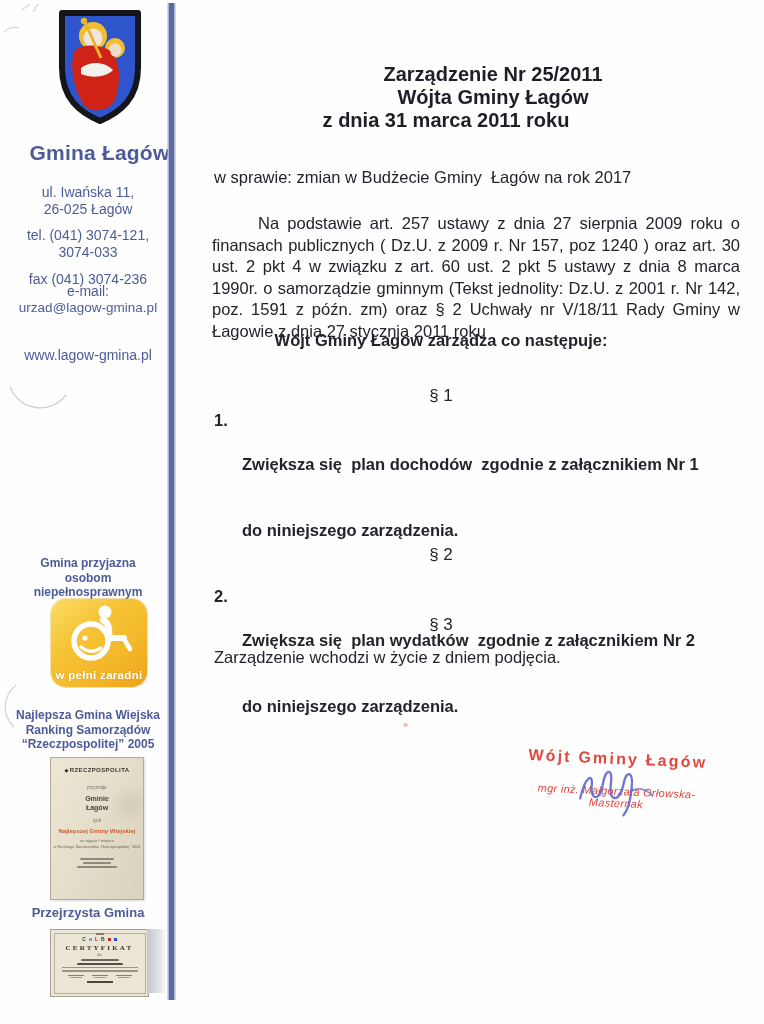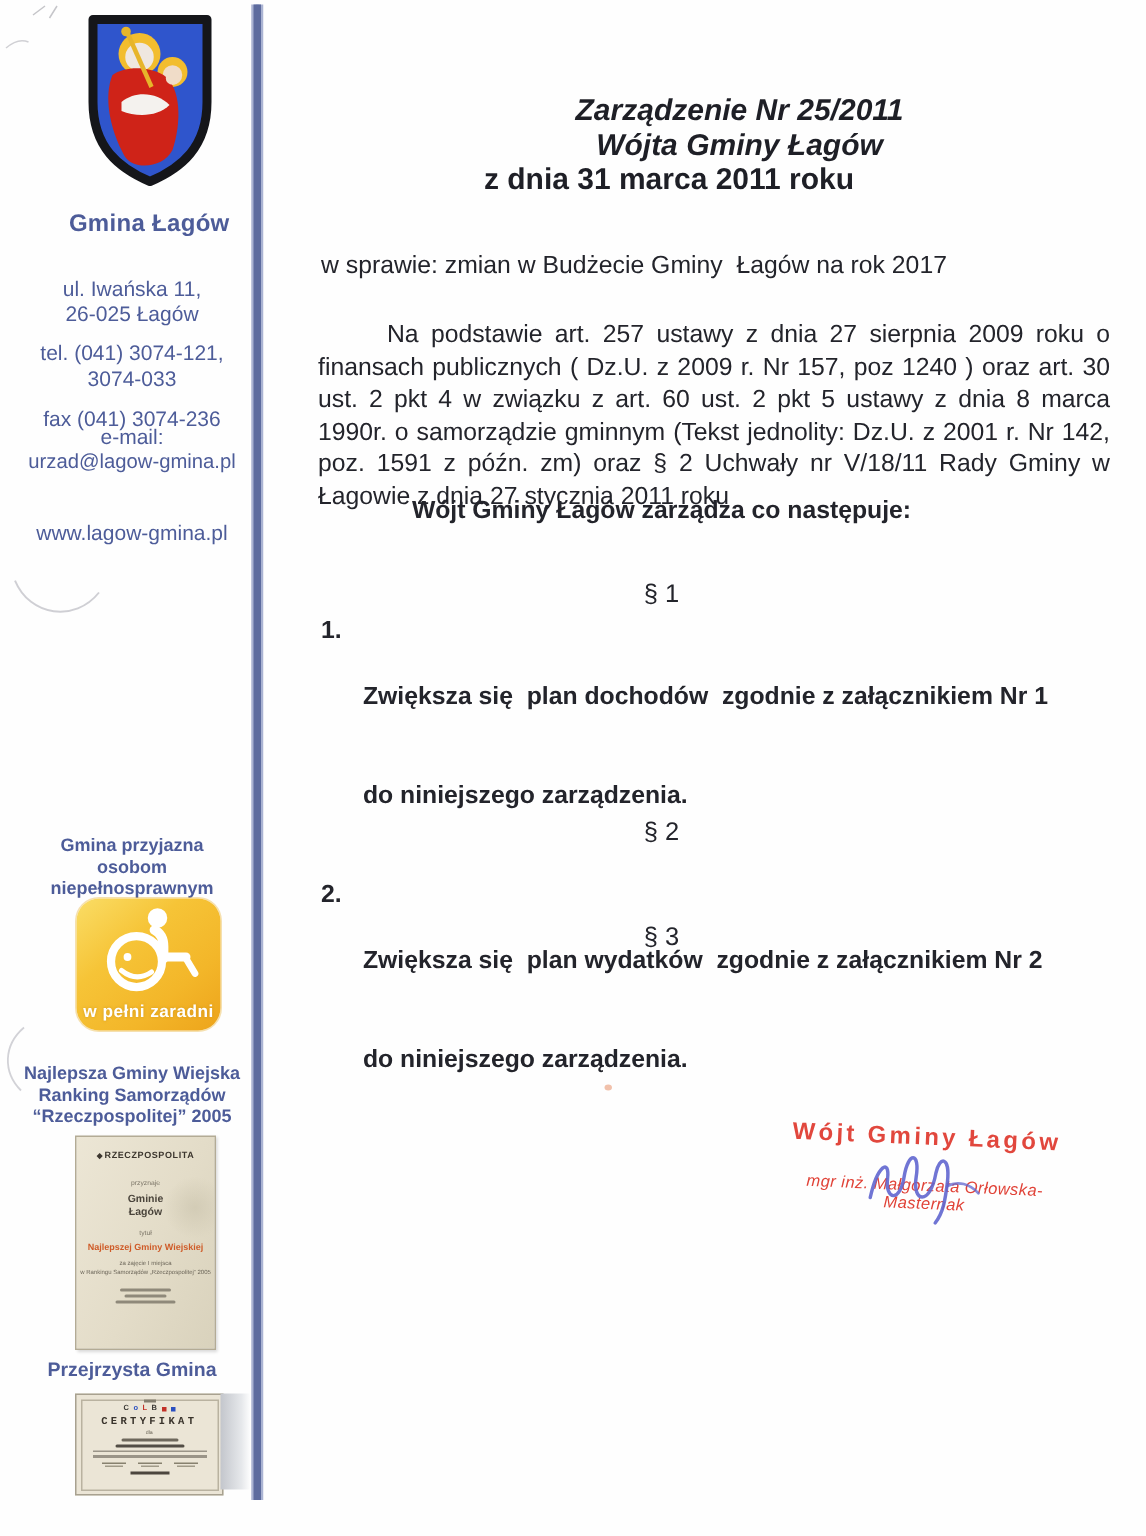--- a/index.html
+++ b/index.html
@@ -12,21 +12,21 @@
   }
   html,body{margin:0;padding:0;background:#888;}
   .page{
     position:relative;width:764px;height:1024px;margin:0 auto;
     background:#fefefe;overflow:hidden;
     font-family:"Liberation Sans", sans-serif;color:var(--body-text);
   }
   
   .sidebar{position:absolute;left:0;top:0;width:176px;height:1024px;text-align:center;color:var(--sidebar-text);}
   .arms{position:absolute;left:55px;top:8px;width:90px;height:118px;}
-  .org-name{position:absolute;left:0;top:141px;width:199px;font-size:16px;font-weight:bold;letter-spacing:.2px;}
+  .org-name{position:absolute;left:0;top:141px;width:199px;font-size:21px;font-weight:bold;letter-spacing:.2px;}
   .side-block{position:absolute;left:2px;width:172px;font-size:14px;line-height:16.5px;}
   .blk-addr{top:184px;} .blk-tel{top:227px;} .blk-fax{top:271px;}
   .blk-email{top:283px;} .blk-www{top:347px;}
   .blk-email .val{font-size:13.5px;}
   .friendly{position:absolute;left:2px;top:556px;width:172px;font-size:12px;font-weight:bold;line-height:14.5px;}
   .badge{
     position:absolute;left:51px;top:599px;width:96px;height:88px;border-radius:15px;
     background:linear-gradient(140deg,#fadd66 0%,#f6c437 35%,var(--badge-yellow) 70%,#eda41b 100%);
     box-shadow:0 0 0 1px rgba(230,170,30,.35);
   }
@@ -59,41 +59,41 @@
     position:absolute;left:50px;top:929px;width:97px;height:66px;
     background:#ebe5d6;border:1px solid #a8a190;overflow:hidden;
   }
   .cert2::before{content:"";position:absolute;inset:2.5px;border:.5px solid #b9b2a0;pointer-events:none;}
   .cert2-inner{position:relative;width:100%;height:100%;display:flex;flex-direction:column;align-items:center;}
   .c2-topmark{margin-top:3px;width:8px;height:1.5px;background:#847e6f;}
   .c2-logos{margin-top:2px;display:flex;gap:3px;font-size:5px;font-weight:bold;line-height:5px;}
   .c2-l0{color:#3c3a36;} .c2-l1{color:#2a4fc0;} .c2-l2{color:#c23127;} .c2-l3{color:#3c3a36;}
   .c2-sq-r{width:3px;height:3px;background:#c23127;align-self:center;}
   .c2-sq-b{width:3px;height:3px;background:#2a4fc0;align-self:center;}
-  .c2-title{margin-top:2px;font-family:Liberation Mono, monospace;font-size:7px;letter-spacing:2.2px;color:#39332b;font-weight:bold;}
+  .c2-title{margin-top:2px;font-family:Liberation Serif, serif;font-size:7px;letter-spacing:2.2px;color:#39332b;font-weight:bold;}
   .c2-dla{margin-top:1.5px;font-size:3.5px;color:#6d675a;}
   .c2-bar{border-radius:1px;background:#6e685c;}
   .c2-b1{margin-top:1.5px;width:38px;height:2px;}
   .c2-b2{margin-top:2px;width:46px;height:2.5px;background:#524d45;}
   .c2-b3,.c2-b4{margin-top:2px;width:76px;height:1.3px;background:#9a9488;}
   .c2-sigrow{margin-top:3px;display:flex;gap:8px;}
   .c2-sigrow .col{display:flex;flex-direction:column;gap:1.5px;align-items:center;}
   .c2-sigrow .m1{width:16px;height:1.2px;background:#87816f;}
   .c2-sigrow .m2{width:12px;height:1.2px;background:#a09a88;}
   .c2-bottom{margin-top:3px;width:26px;height:2px;background:#4c463e;}
   .cert2-shadow{position:absolute;left:147px;top:929px;width:20px;height:64px;
     background:linear-gradient(90deg,#c3c6cc 0%,#e6e8eb 70%,rgba(255,255,255,0) 100%);}
   
   .divider{position:absolute;left:169px;top:3px;width:5px;height:997px;background:var(--divider);
     box-shadow:-1.5px 0 0 #aab3d2,1.5px 0 0 #aab3d2;}
   
   .main{position:absolute;left:212px;top:0;width:530px;height:1024px;}
   .title-block{position:absolute;left:0;top:63px;width:100%;text-align:center;
     font-size:20px;font-weight:bold;line-height:23px;color:#1e1f26;}
-  .t-shift-r{transform:translateX(16px);font-style:italic;}
+  .t-shift-r{transform:translateX(16px);}
   .t-shift-l{transform:translateX(-31px);}
   .subject{position:absolute;left:2px;top:168px;font-size:16.5px;white-space:pre-wrap;}
   .legal{position:absolute;left:0;top:201px;width:528px;font-size:16.5px;line-height:21.6px;
     text-align:justify;text-indent:46px;margin-top:12px;}
   .decree-intro{position:absolute;left:0;top:331px;width:100%;text-align:center;font-size:16.5px;
     font-weight:bold;transform:translateX(-36px);}
   .section-mark{position:absolute;left:0;width:100%;text-align:center;font-size:17px;transform:translateX(-36px);}
   .s1{top:386px;} .s2{top:545px;} .s3{top:615px;}
   .list{position:absolute;left:2px;top:409px;width:520px;font-size:16.5px;font-weight:bold;line-height:22px;}
   .list-item{display:flex;}
@@ -181,21 +181,21 @@
         <path d="M24 44 q10 8 20 1" stroke="#fff" stroke-width="3.4" fill="none" stroke-linecap="round"></path>
         <circle cx="48" cy="9" r="6.5" fill="#fff"></circle>
         <path d="M46 17 q6 3 6 11 l0 8" stroke="#fff" stroke-width="6.5" fill="none" stroke-linecap="round"></path>
         <path d="M52 35 l15 0" stroke="#fff" stroke-width="6" stroke-linecap="round"></path>
         <path d="M67 36 l6 10" stroke="#fff" stroke-width="4.5" stroke-linecap="round"></path>
       </svg>
       <div class="badge-caption">w pełni zaradni</div>
     </div>
 
     <div class="award-caption">
-      <div>Najlepsza Gminy Wiejska</div>
+      <div>Najlepsza Gmina Wiejska</div>
       <div>Ranking Samorządów</div>
       <div>“Rzeczpospolitej” 2005</div>
     </div>
 
     <div class="cert1">
       <div class="wm"></div>
       <div class="cert1-inner">
         <div class="c1-masthead">
           <span class="c1-mark">◆</span><span>RZECZPOSPOLITA</span>
         </div>
@@ -288,20 +288,21 @@
         <div class="list-text">
           <div>Zwiększa się  plan wydatków  zgodnie z załącznikiem Nr 2</div>
           <div>do niniejszego zarządzenia.</div>
         </div>
       </div>
     </div>
 
     <div class="section-mark s2">§ 2</div>
 
     <div class="section-mark s3">§ 3</div>
+    <div class="plain-line final">Zarządzenie wchodzi w życie z dniem podjęcia.</div>
 
     <div class="stamp">
       <div class="stamp-title">Wójt Gminy Łagów</div>
       <div class="stamp-name">mgr inż. Małgorzata Orłowska-Masternak</div>
       <svg class="signature" viewBox="0 0 92 58">
         <path d="M6 40 C10 18 18 13 17 27 C16 41 26 43 28 25 C30 8 38 8 36 25 C34 42 46 44 49 22 C51 10 58 10 57 27 C56 40 55 48 50 55" stroke="var(--signature-blue)" stroke-width="2.3" fill="none" stroke-linecap="round" opacity=".9"></path>
         <path d="M57 30 C64 26 72 28 78 34" stroke="var(--signature-blue)" stroke-width="1.8" fill="none" stroke-linecap="round" opacity=".75"></path>
       </svg>
     </div>
 

